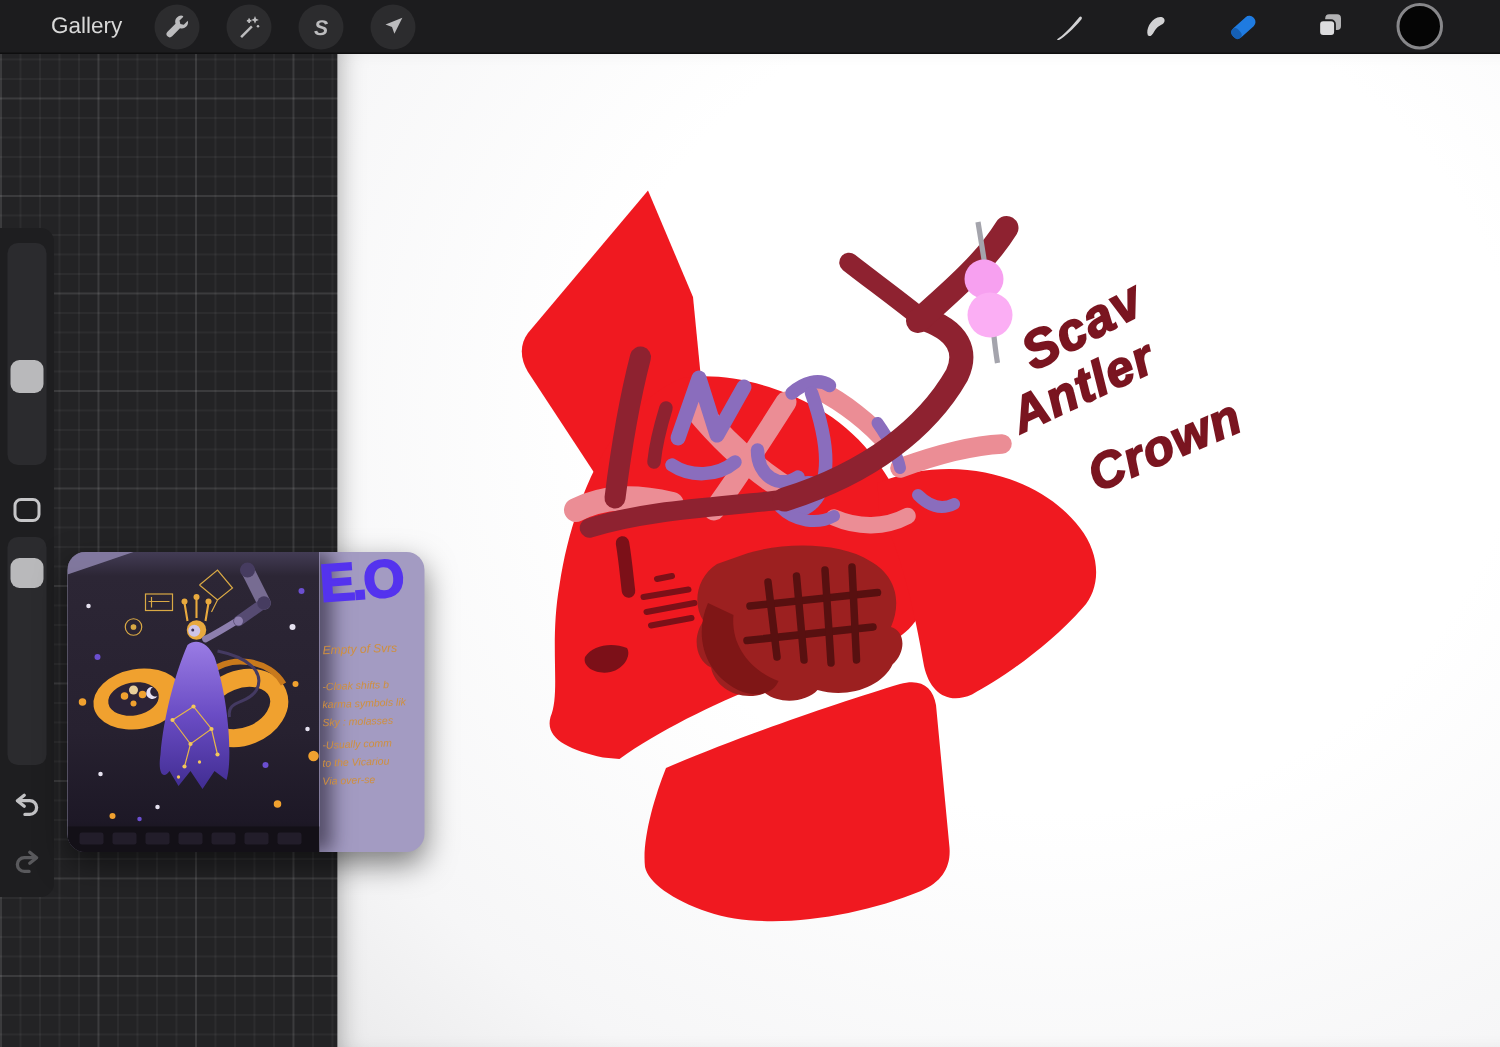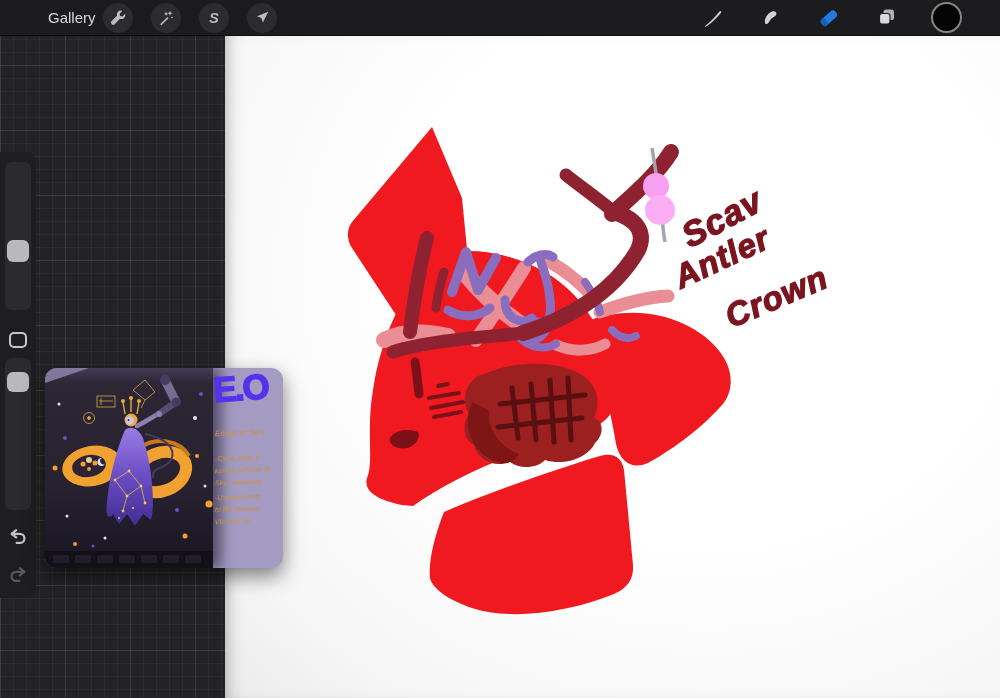--- a/index.html
+++ b/index.html
@@ -36,21 +36,21 @@
   .anno-2{ left:676px; top:260px; font-size:33px; transform:rotate(-25deg); }
   .anno-3{ left:727px; top:299px; font-size:33px; transform:rotate(-23deg); }
 
   
   .topbar{
     position:absolute; left:0; top:0; width:1000px; height:36px;
     background:var(--c-toolbar_bg,#1c1c1e); z-index:10;
     border-bottom:1px solid rgba(0,0,0,0.5);
   }
   .gallery-btn{
-    position:absolute; left:48px; top:0; height:36px; line-height:36px;
+    position:absolute; left:34px; top:0; height:36px; line-height:36px;
     color:#d8d8d8; font-size:15px; cursor:default;
   }
   .tool-circle{
     position:absolute; top:3px; width:30px; height:30px; border-radius:50%;
     background:#2c2c2e; display:flex; align-items:center; justify-content:center;
   }
   .tc-1{left:103px}.tc-2{left:151px}.tc-3{left:199px}.tc-4{left:247px}
   .tool-flat{
     position:absolute; top:3px; width:30px; height:30px;
     display:flex; align-items:center; justify-content:center;

